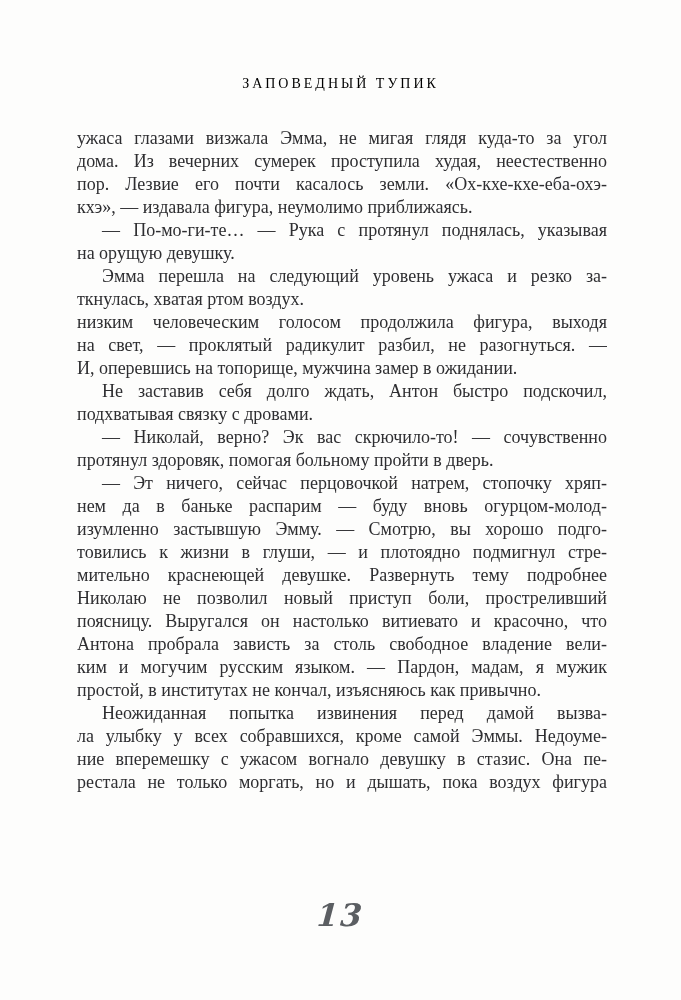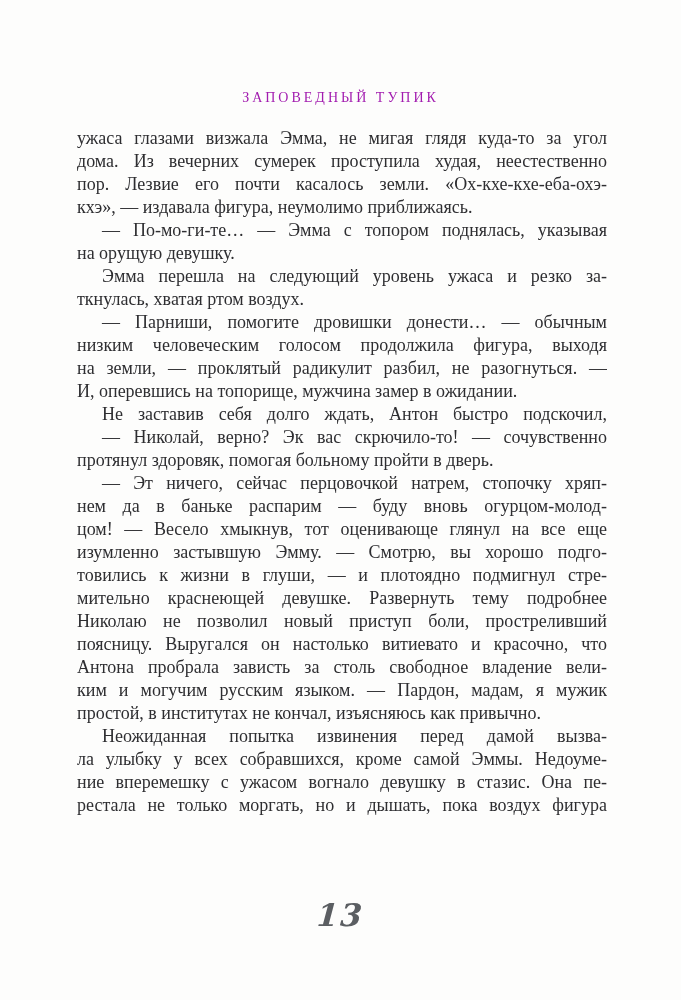--- a/index.html
+++ b/index.html
@@ -14,27 +14,27 @@
     overflow: hidden;
     position: relative;
   }
   .page {
     position: absolute;
     inset: 0;
     background: #fdfdfc;
   }
   .running-header {
     position: absolute;
-    top: 90px;
+    top: 76px;
     left: 0;
     width: 681px;
     text-align: center;
     font-size: 14px;
     letter-spacing: 3px;
-    color: #a21caf;
+    color: #000000;
     font-family: "Liberation Serif", "DejaVu Serif", serif;
   }
   .text-block {
     position: absolute;
     top: 127px;
     left: 77px;
     width: 530px;
     color: #2e2e31;
     font-size: 18px;
   }
@@ -77,44 +77,43 @@
   <div class="running-header">ЗАПОВЕДНЫЙ ТУПИК</div>
 
   <div class="text-block">
       <div class="para">
         <div class="line">ужаса глазами визжала Эмма, не мигая глядя куда-то за угол</div>
         <div class="line">дома. Из вечерних сумерек проступила худая, неестественно</div>
         <div class="line">пор. Лезвие его почти касалось земли. «Ох-кхе-кхе-еба-охэ-</div>
         <div class="line last">кхэ», — издавала фигура, неумолимо приближаясь.</div>
       </div>
       <div class="para">
-        <div class="line indent">— По-мо-ги-те… — Эмма с топором поднялась, указывая</div>
+        <div class="line indent">— По-мо-ги-те… — Рука с протянул поднялась, указывая</div>
         <div class="line last">на орущую девушку.</div>
       </div>
       <div class="para">
         <div class="line indent">Эмма перешла на следующий уровень ужаса и резко за-</div>
         <div class="line last">ткнулась, хватая ртом воздух.</div>
       </div>
       <div class="para">
-        <div class="line indent">— Парниши, помогите дровишки донести… — обычным</div>
         <div class="line">низким человеческим голосом продолжила фигура, выходя</div>
-        <div class="line">на земли, — проклятый радикулит разбил, не разогнуться. —</div>
+        <div class="line">на свет, — проклятый радикулит разбил, не разогнуться. —</div>
         <div class="line last">И, оперевшись на топорище, мужчина замер в ожидании.</div>
       </div>
       <div class="para">
         <div class="line indent">Не заставив себя долго ждать, Антон быстро подскочил,</div>
+        <div class="line last">подхватывая связку с дровами.</div>
       </div>
       <div class="para">
         <div class="line indent">— Николай, верно? Эк вас скрючило-то! — сочувственно</div>
         <div class="line last">протянул здоровяк, помогая больному пройти в дверь.</div>
       </div>
       <div class="para">
         <div class="line indent">— Эт ничего, сейчас перцовочкой натрем, стопочку хряп-</div>
         <div class="line">нем да в баньке распарим — буду вновь огурцом-молод-</div>
-        <div class="line">цом! — Весело хмыкнув, тот оценивающе глянул на все еще</div>
         <div class="line">изумленно застывшую Эмму. — Смотрю, вы хорошо подго-</div>
         <div class="line">товились к жизни в глуши, — и плотоядно подмигнул стре-</div>
         <div class="line">мительно краснеющей девушке. Развернуть тему подробнее</div>
         <div class="line">Николаю не позволил новый приступ боли, простреливший</div>
         <div class="line">поясницу. Выругался он настолько витиевато и красочно, что</div>
         <div class="line">Антона пробрала зависть за столь свободное владение вели-</div>
         <div class="line">ким и могучим русским языком. — Пардон, мадам, я мужик</div>
         <div class="line last">простой, в институтах не кончал, изъясняюсь как привычно.</div>
       </div>
       <div class="para">

